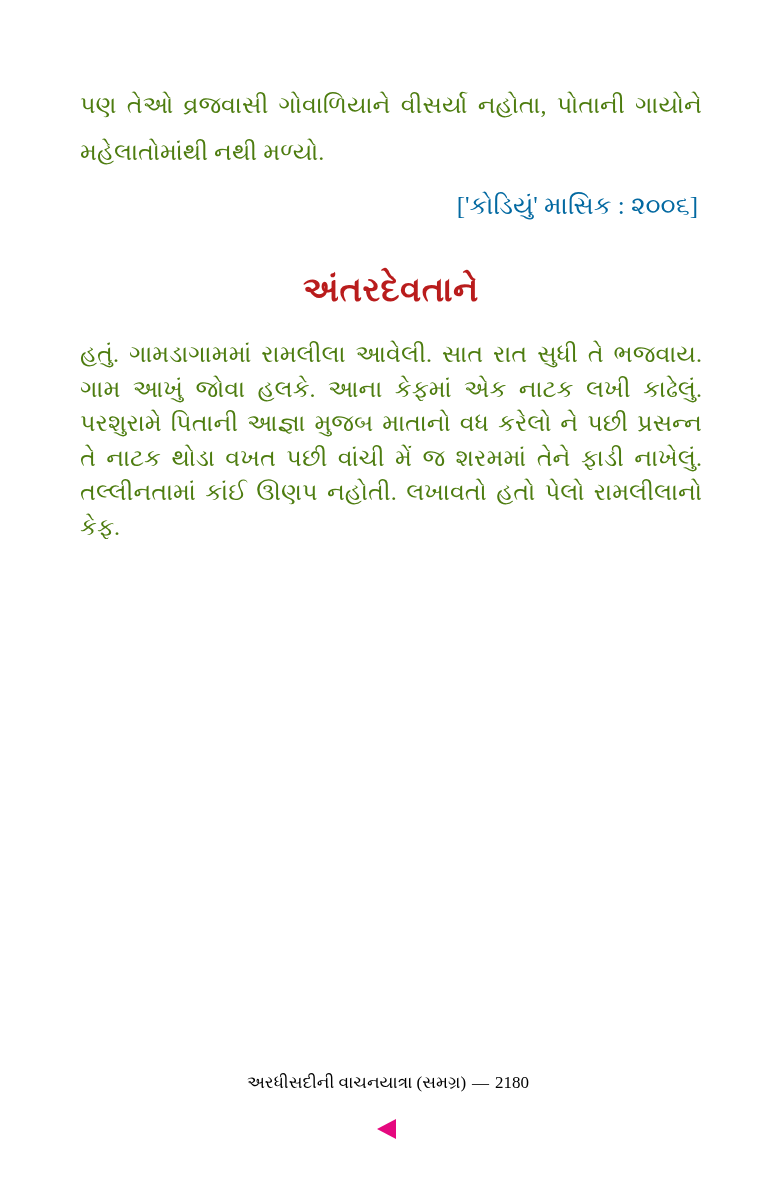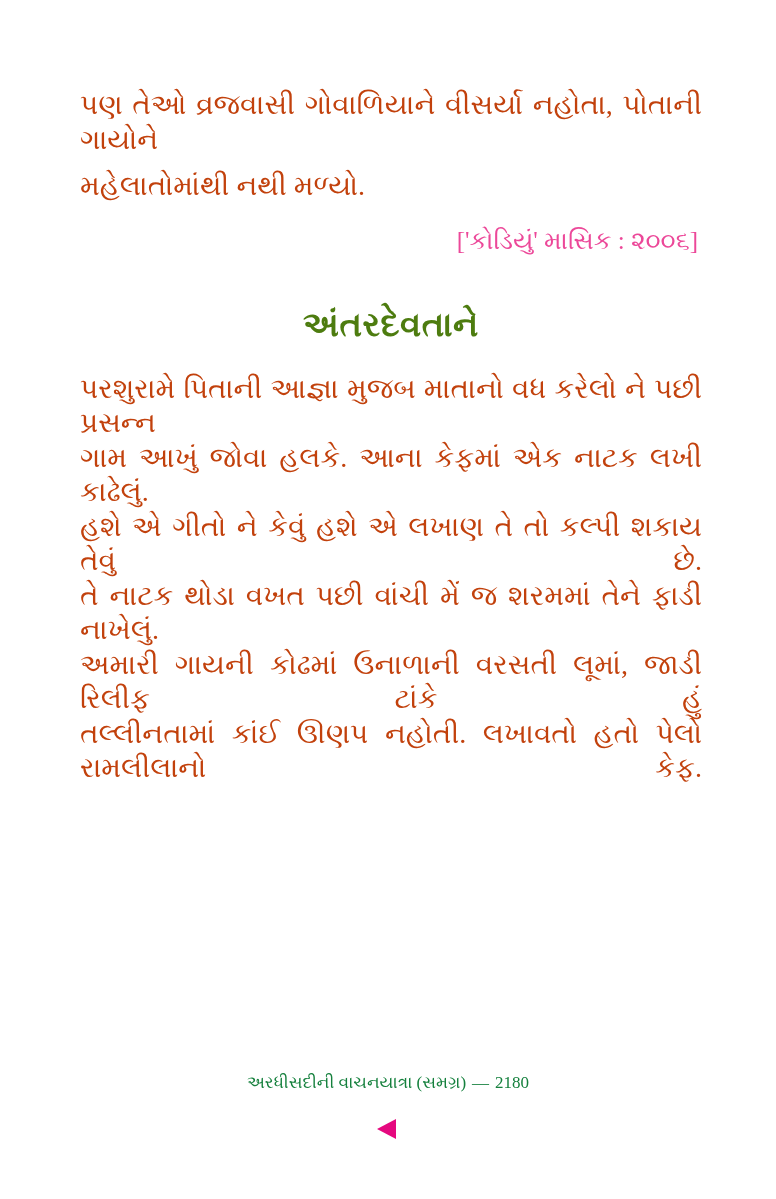--- a/index.html
+++ b/index.html
@@ -18,62 +18,62 @@
   }
   .text-col {
     position: absolute;
     left: 80px;
     top: 0;
     width: 622px;
     padding-top: 88px;
   }
   .para { margin: 0; }
   .line {
-    font-size: 28px;
+    font-size: 24px;
     line-height: 34.5px;
     text-align: justify;
     text-align-last: justify;
     white-space: normal;
-    color: #c2410c;
+    color: #4d7c0f;
   }
   .line.short {
     text-align-last: left;
     margin-top: 12px;
   }
   .line.indent {
     text-indent: 44px;
   }
   .citation {
     margin-top: 20px;
     font-size: 25px;
     line-height: 34px;
     text-align: right;
     padding-right: 4px;
-    color: #ec4899;
+    color: #0369a1;
   }
   .heading {
     margin: 46px 0 0 0;
     font-size: 34px;
     line-height: 42px;
     font-weight: bold;
     text-align: center;
     letter-spacing: 0.5px;
   }
   .body-block {
     margin-top: 26px;
   }
   .footer {
     position: absolute;
     left: 0;
     top: 1072px;
     width: 100%;
     text-align: center;
     font-size: 17px;
     line-height: 22px;
-    color: #15803d;
+    color: #000000;
   }
   .footer span { padding: 0 3px; }
   .nav-triangle {
     position: absolute;
     left: 377px;
     top: 1119px;
     width: 0;
     height: 0;
     border-top: 10px solid transparent;
     border-bottom: 10px solid transparent;
@@ -88,28 +88,27 @@
 
   <div class="text-col">
 
     <div class="para">
         <div class="line">પણ તેઓ વ્રજવાસી ગોવાળિયાને વીસર્યા નહોતા, પોતાની ગાયોને</div>
         <div class="line short">મહેલાતોમાંથી નથી મળ્યો.</div>
       </div>
 
     <div class="citation">['કોડિયું' માસિક : ૨૦૦૬]</div>
 
-    <h1 class="heading" style="color: #4d7c0f;">અંતરદેવતાને</h1>
+    <h1 class="heading" style="color: #b91c1c;">અંતરદેવતાને</h1>
 
     <div class="para body-block">
+        <div class="line">હતું. ગામડાગામમાં રામલીલા આવેલી. સાત રાત સુધી તે ભજવાય.</div>
+        <div class="line">ગામ આખું જોવા હલકે. આના કેફમાં એક નાટક લખી કાઢેલું.</div>
         <div class="line">પરશુરામે પિતાની આજ્ઞા મુજબ માતાનો વધ કરેલો ને પછી પ્રસન્ન</div>
-        <div class="line">ગામ આખું જોવા હલકે. આના કેફમાં એક નાટક લખી કાઢેલું.</div>
-        <div class="line">હશે એ ગીતો ને કેવું હશે એ લખાણ તે તો કલ્પી શકાય તેવું છે.</div>
         <div class="line">તે નાટક થોડા વખત પછી વાંચી મેં જ શરમમાં તેને ફાડી નાખેલું.</div>
-        <div class="line">અમારી ગાયની કોઢમાં ઉનાળાની વરસતી લૂમાં, જાડી રિલીફ ટાંકે હું</div>
         <div class="line">તલ્લીનતામાં કાંઈ ઊણપ નહોતી. લખાવતો હતો પેલો રામલીલાનો કેફ.</div>
       </div>
 
   </div>
 
   <div class="footer">
     <span>અરધીસદીની વાચનયાત્રા (સમગ્ર)</span><span>—</span><span>2180</span>
   </div>
 
   <div class="nav-triangle" style="border-right-color: rgb(229, 9, 127);"></div>

